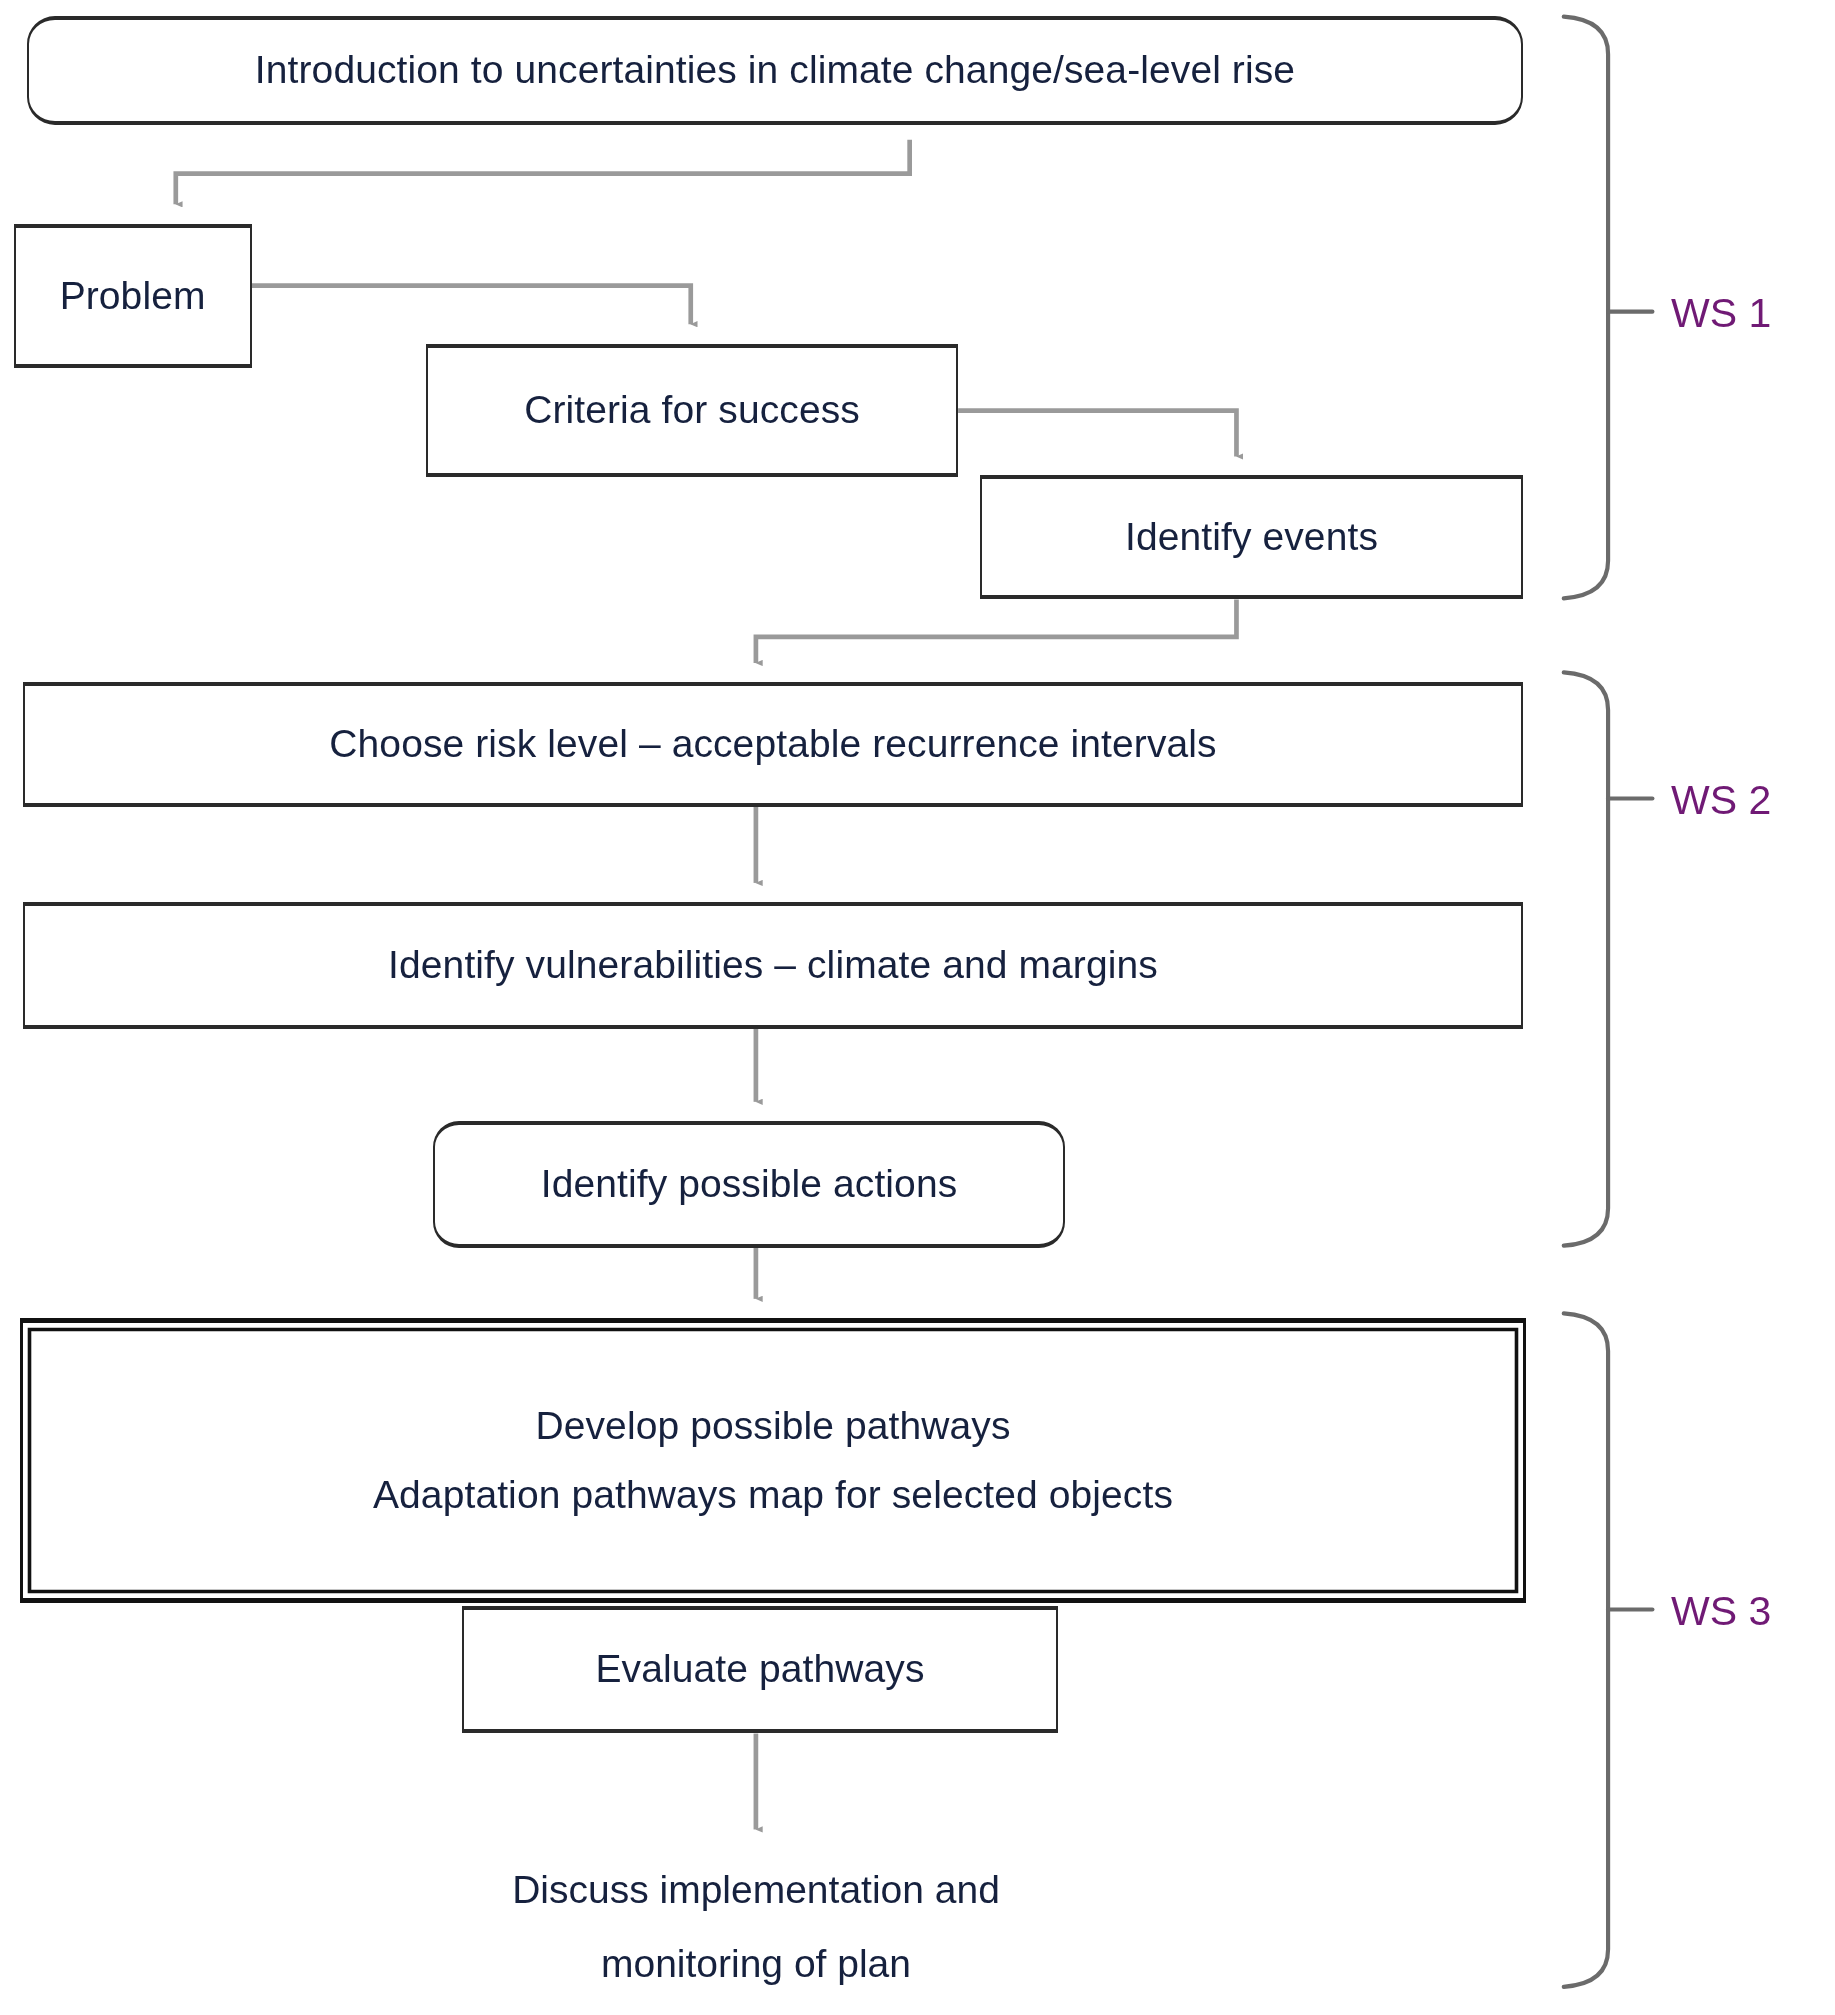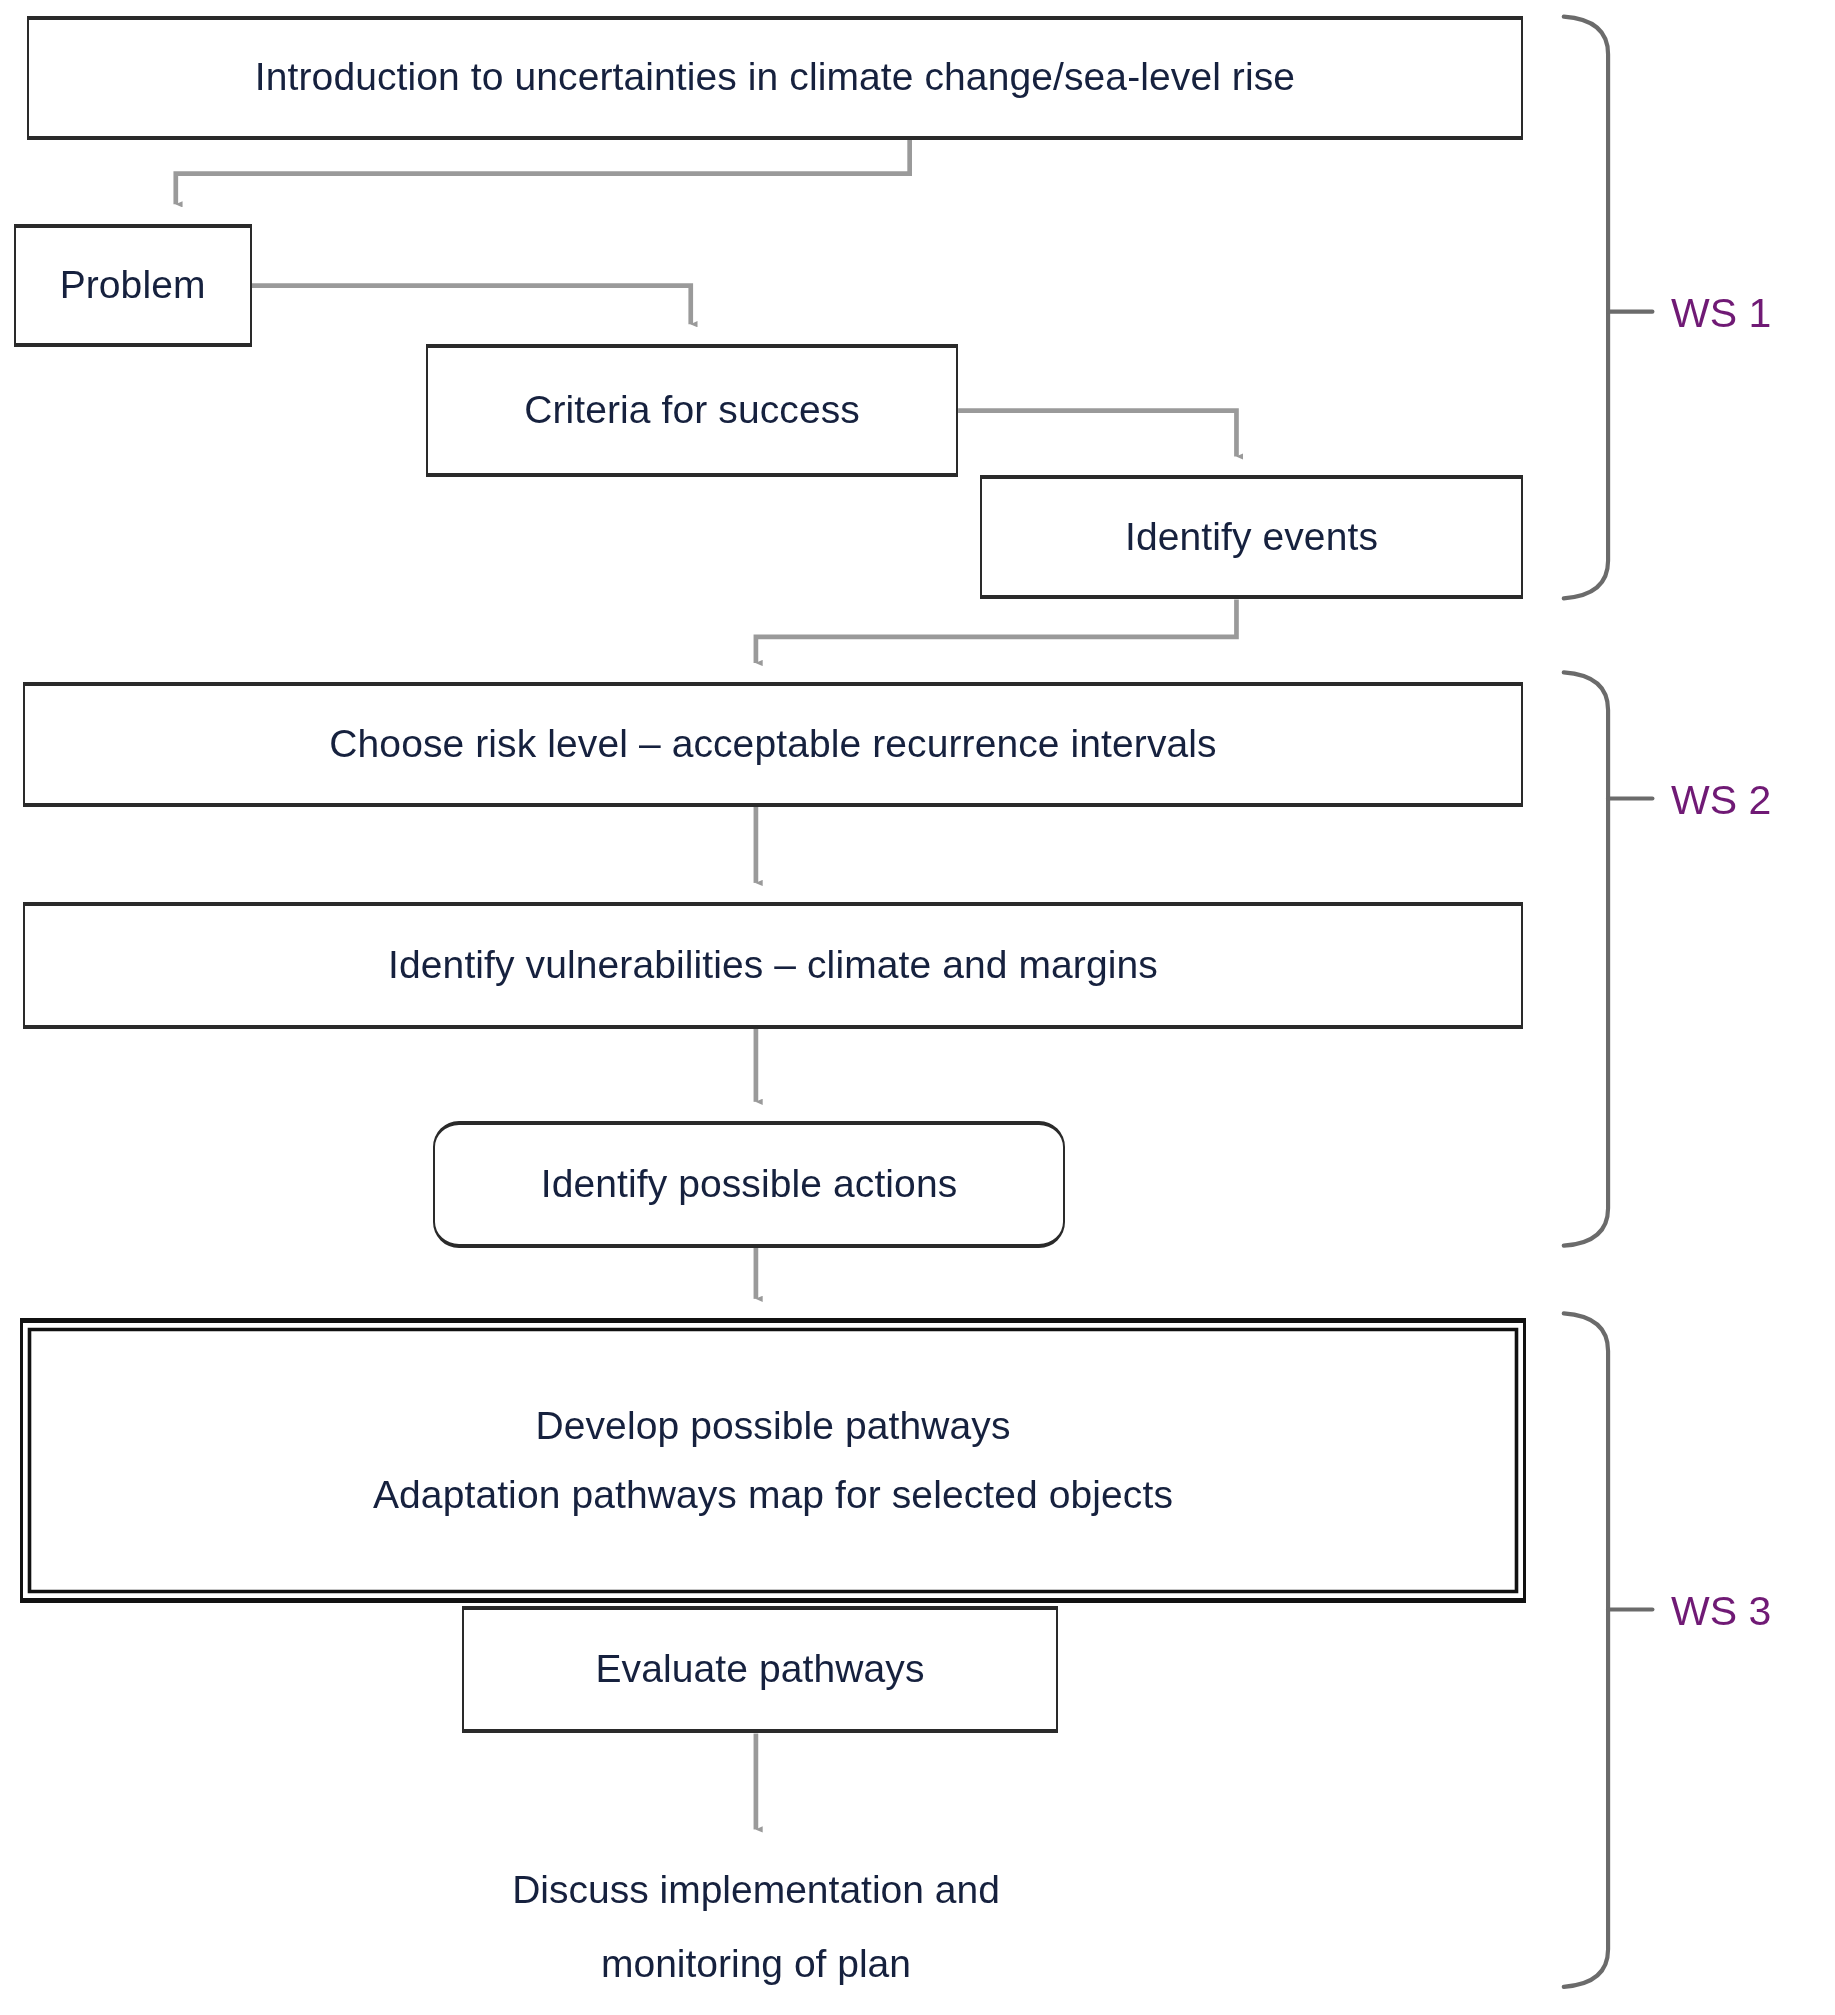--- a/index.html
+++ b/index.html
@@ -114,25 +114,25 @@
       <path d="M3085,598 L3170,598"></path>
 
       <path d="M3000,1290 Q3085,1296 3085,1362 L3085,2318 Q3085,2384 3000,2390"></path>
       <path d="M3085,1532 L3170,1532"></path>
 
       <path d="M3000,2520 Q3085,2526 3085,2592 L3085,3740 Q3085,3806 3000,3812"></path>
       <path d="M3085,3088 L3170,3088"></path>
     </g>
   </svg>
 
-  <div class="node" style="left:27px; top:15.6px; width:1496px; height:124px;">
+  <div class="node" style="left:27px; top:15.6px; width:1496px; height:109px;border-radius:28px;">
     <span class="label">Introduction to uncertainties in climate change/sea-level rise</span>
   </div>
 
-  <div class="node" style="left:13.6px; top:224px; width:238px; height:123px;">
+  <div class="node" style="left:13.6px; top:224px; width:238px; height:144px;">
     <span class="label">Problem</span>
   </div>
 
   <div class="node" style="left:426px; top:344px; width:532px; height:133px;">
     <span class="label">Criteria for success</span>
   </div>
 
   <div class="node" style="left:980px; top:475px; width:543px; height:124px;">
     <span class="label">Identify events</span>
   </div>

